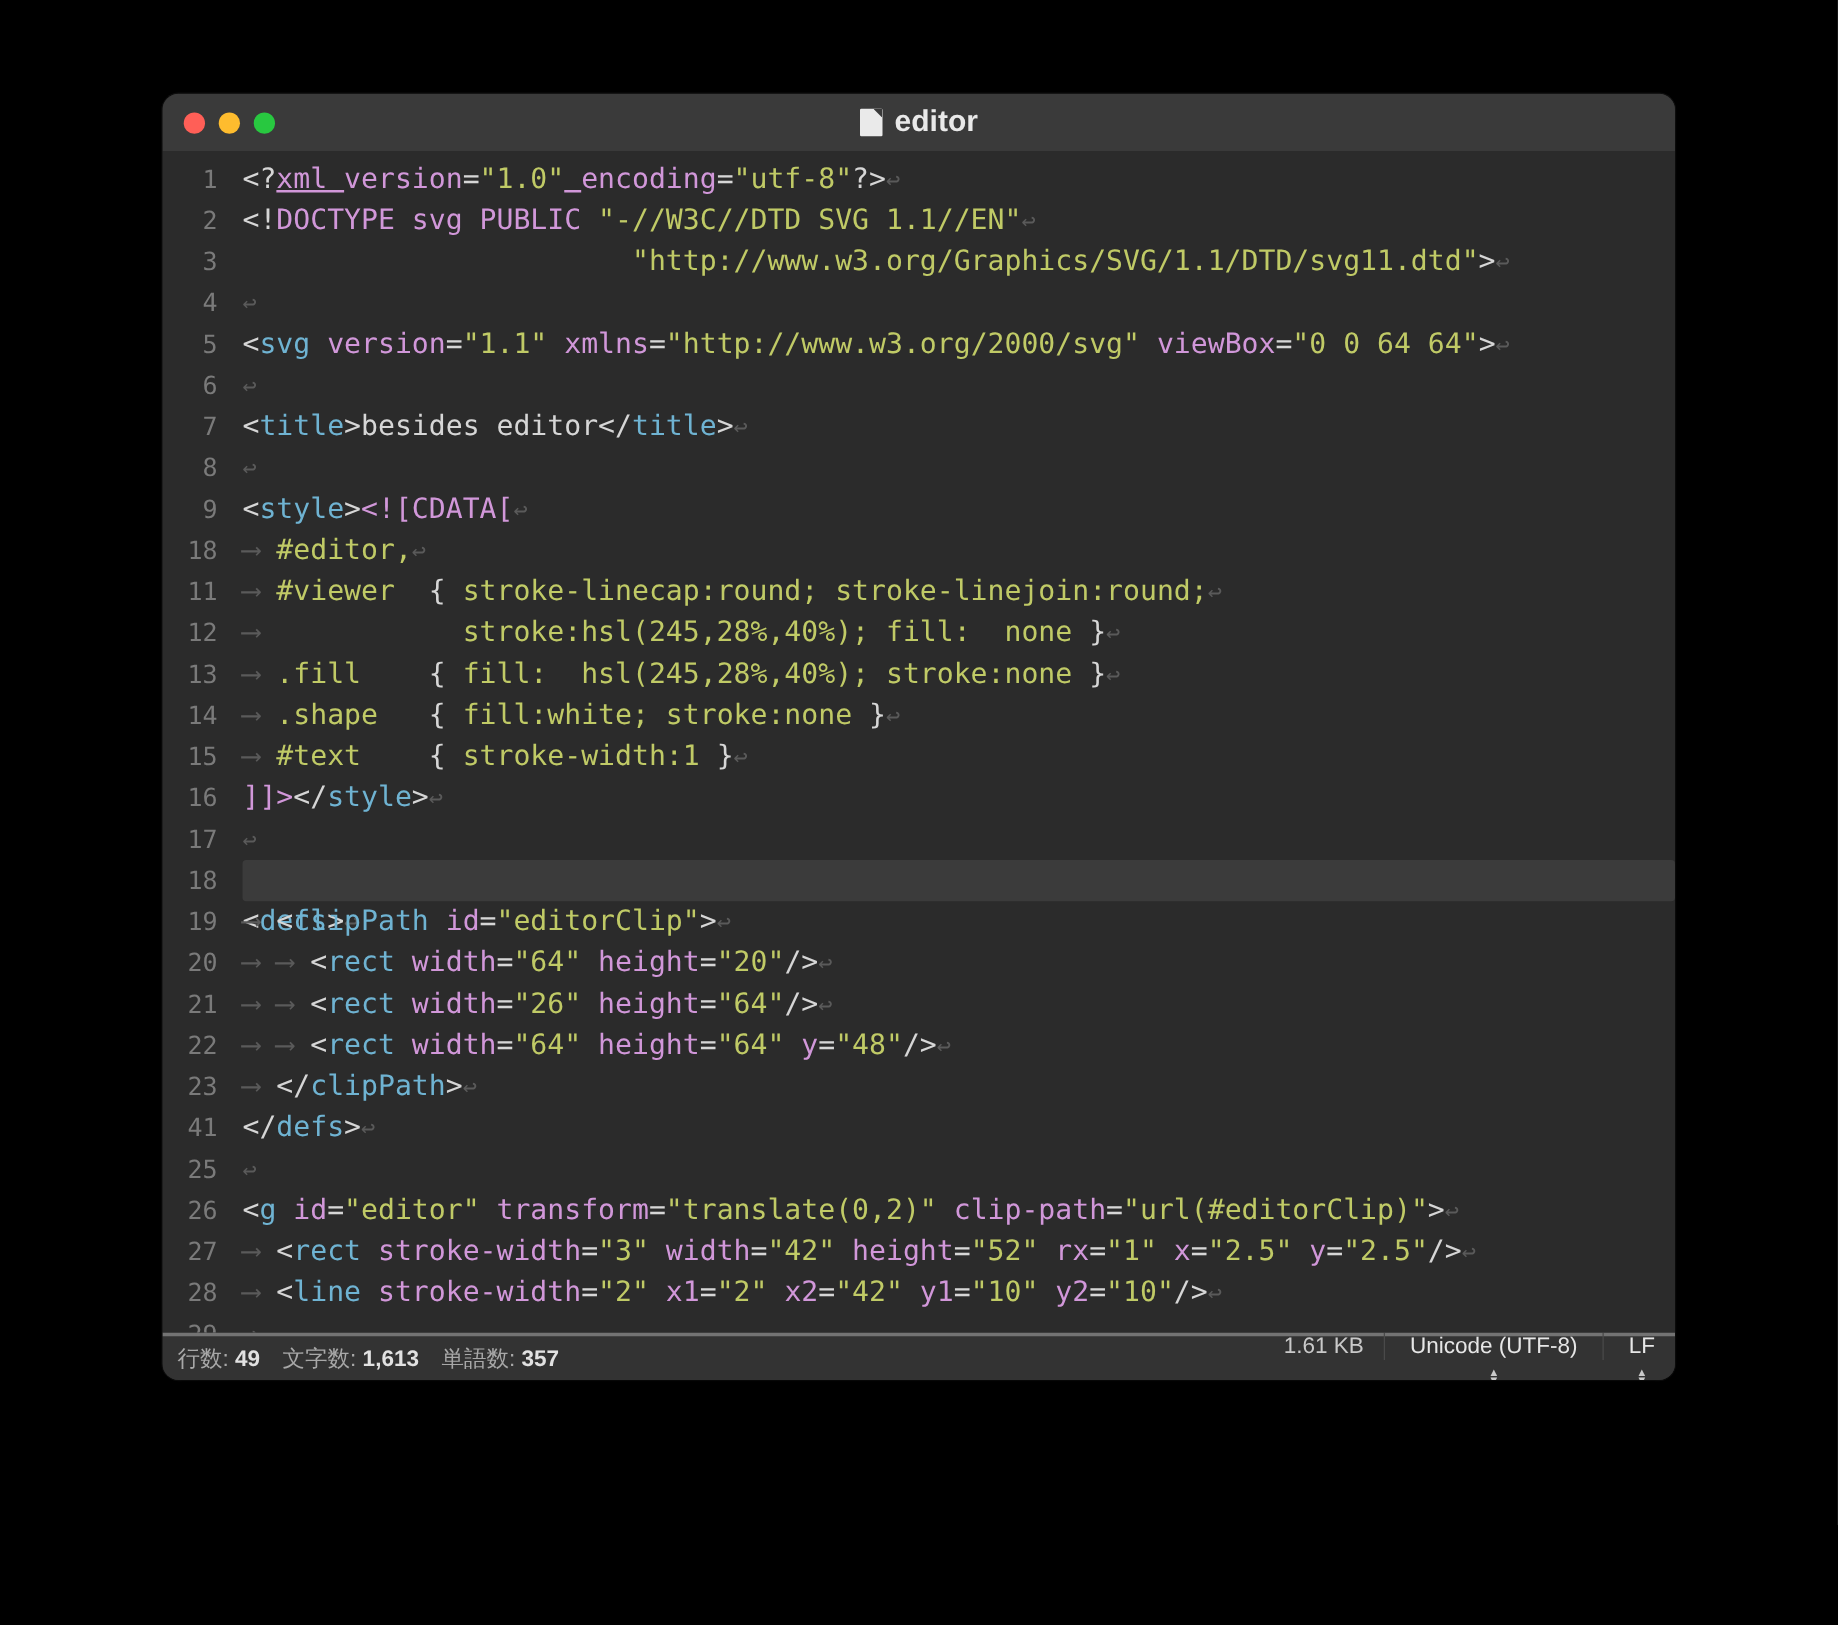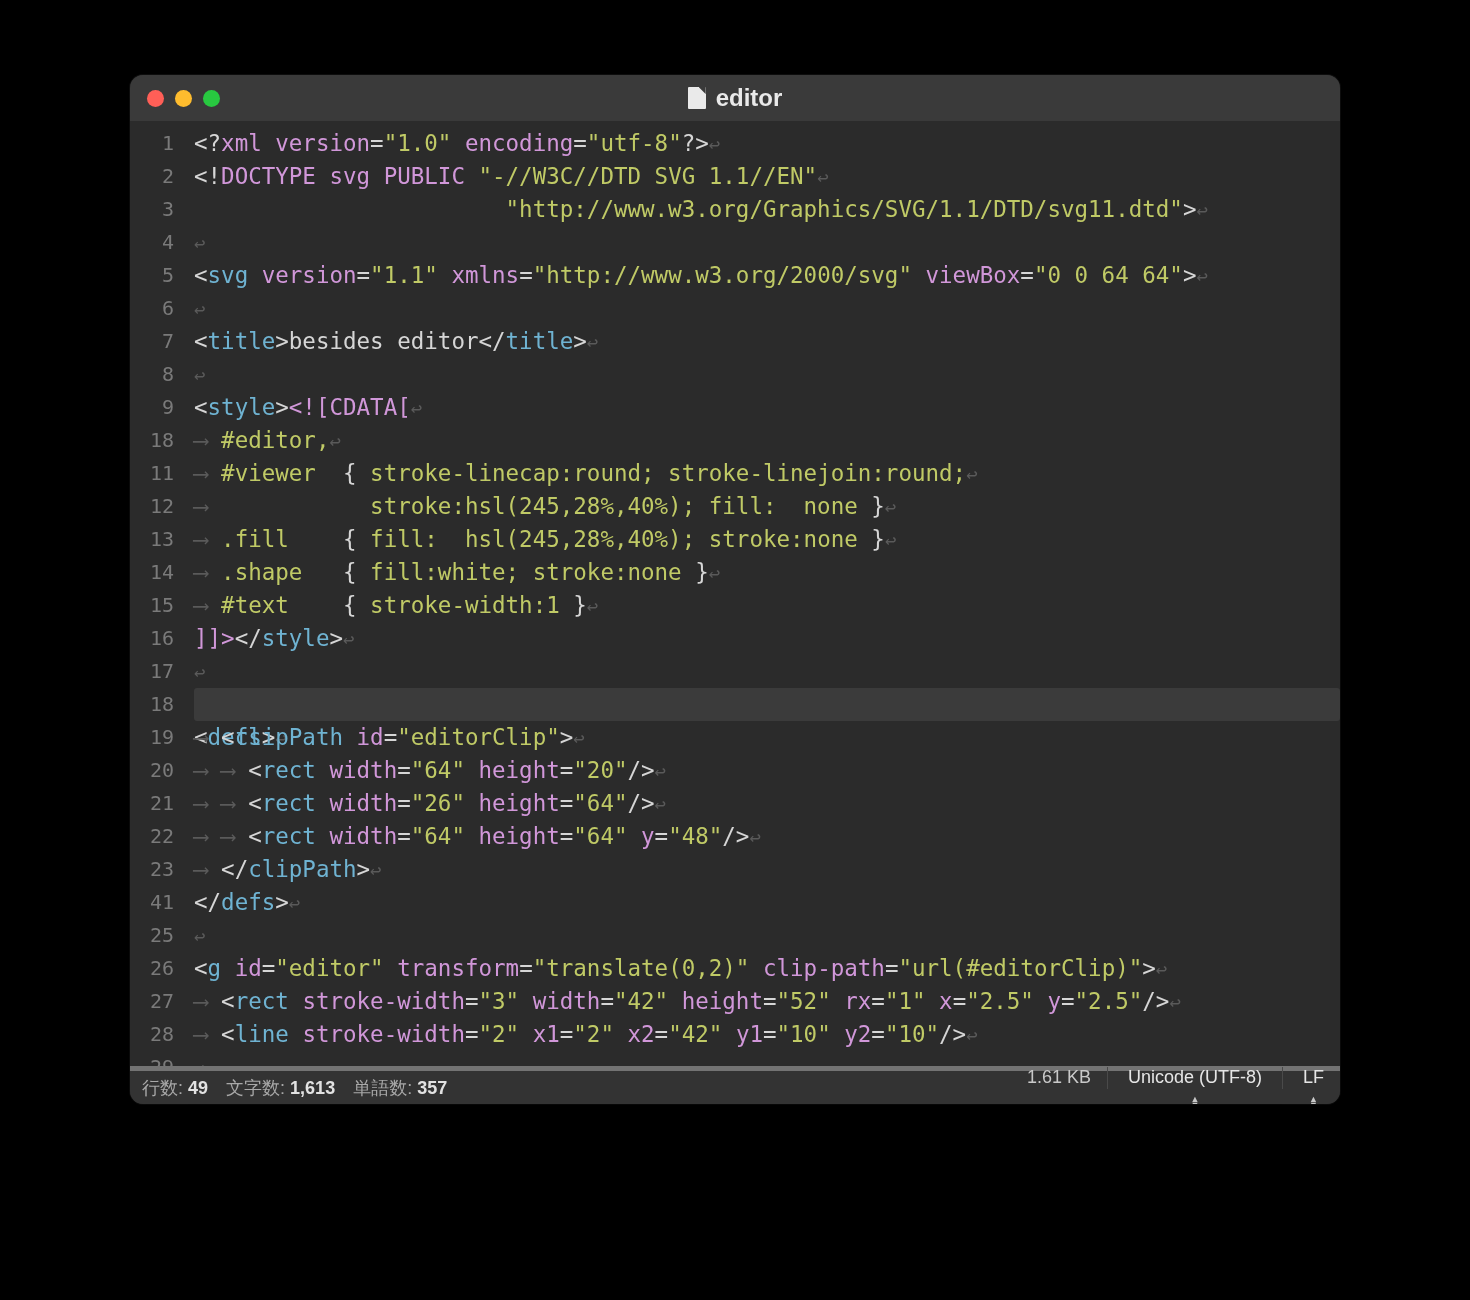--- a/index.html
+++ b/index.html
@@ -107,36 +107,36 @@
     border-radius: 3px;
     z-index: 0;
   }
   .code-line > * { position: relative; z-index: 1; }
   
   .c-punct  { color: #d6d6d6; }
   .c-tag    { color: #6fb3d2; }
   .c-attr   { color: #d197d9; }
   .c-str    { color: #c0ca66; }
   .c-doctype{ color: #d197d9; }
-  .c-pi     { color: #d197d9; }
+  .c-pi     { color: #d197d9; text-decoration: underline; }
   .c-css-sel{ color: #c0ca66; }
   .c-css-prop{ color: #c0ca66; text-align: center; }
   .c-cdata  { color: #d197d9; }
   .nl-mark {
     color: #5a5a5a;
     font-size: 19px;
   }
   .tab-arrow {
     color: #5a5a5a;
     letter-spacing: 0px;
   }
   .statusbar {
     height: 38px;
     background: #333;
-    border-top: 5px solid #737373;
+    border-top: 3px solid #737373;
     display: flex;
     align-items: center;
     color: #c9c9c9;
     font-size: 18px;
     padding: 0 12px;
     gap: 20px;
     flex-shrink: 0;
   }
   .statusbar .sb-left { display: flex; gap: 18px; }
   .statusbar .sb-right { margin-left: auto; display: flex; align-items: flex-start; gap: 16px; }

